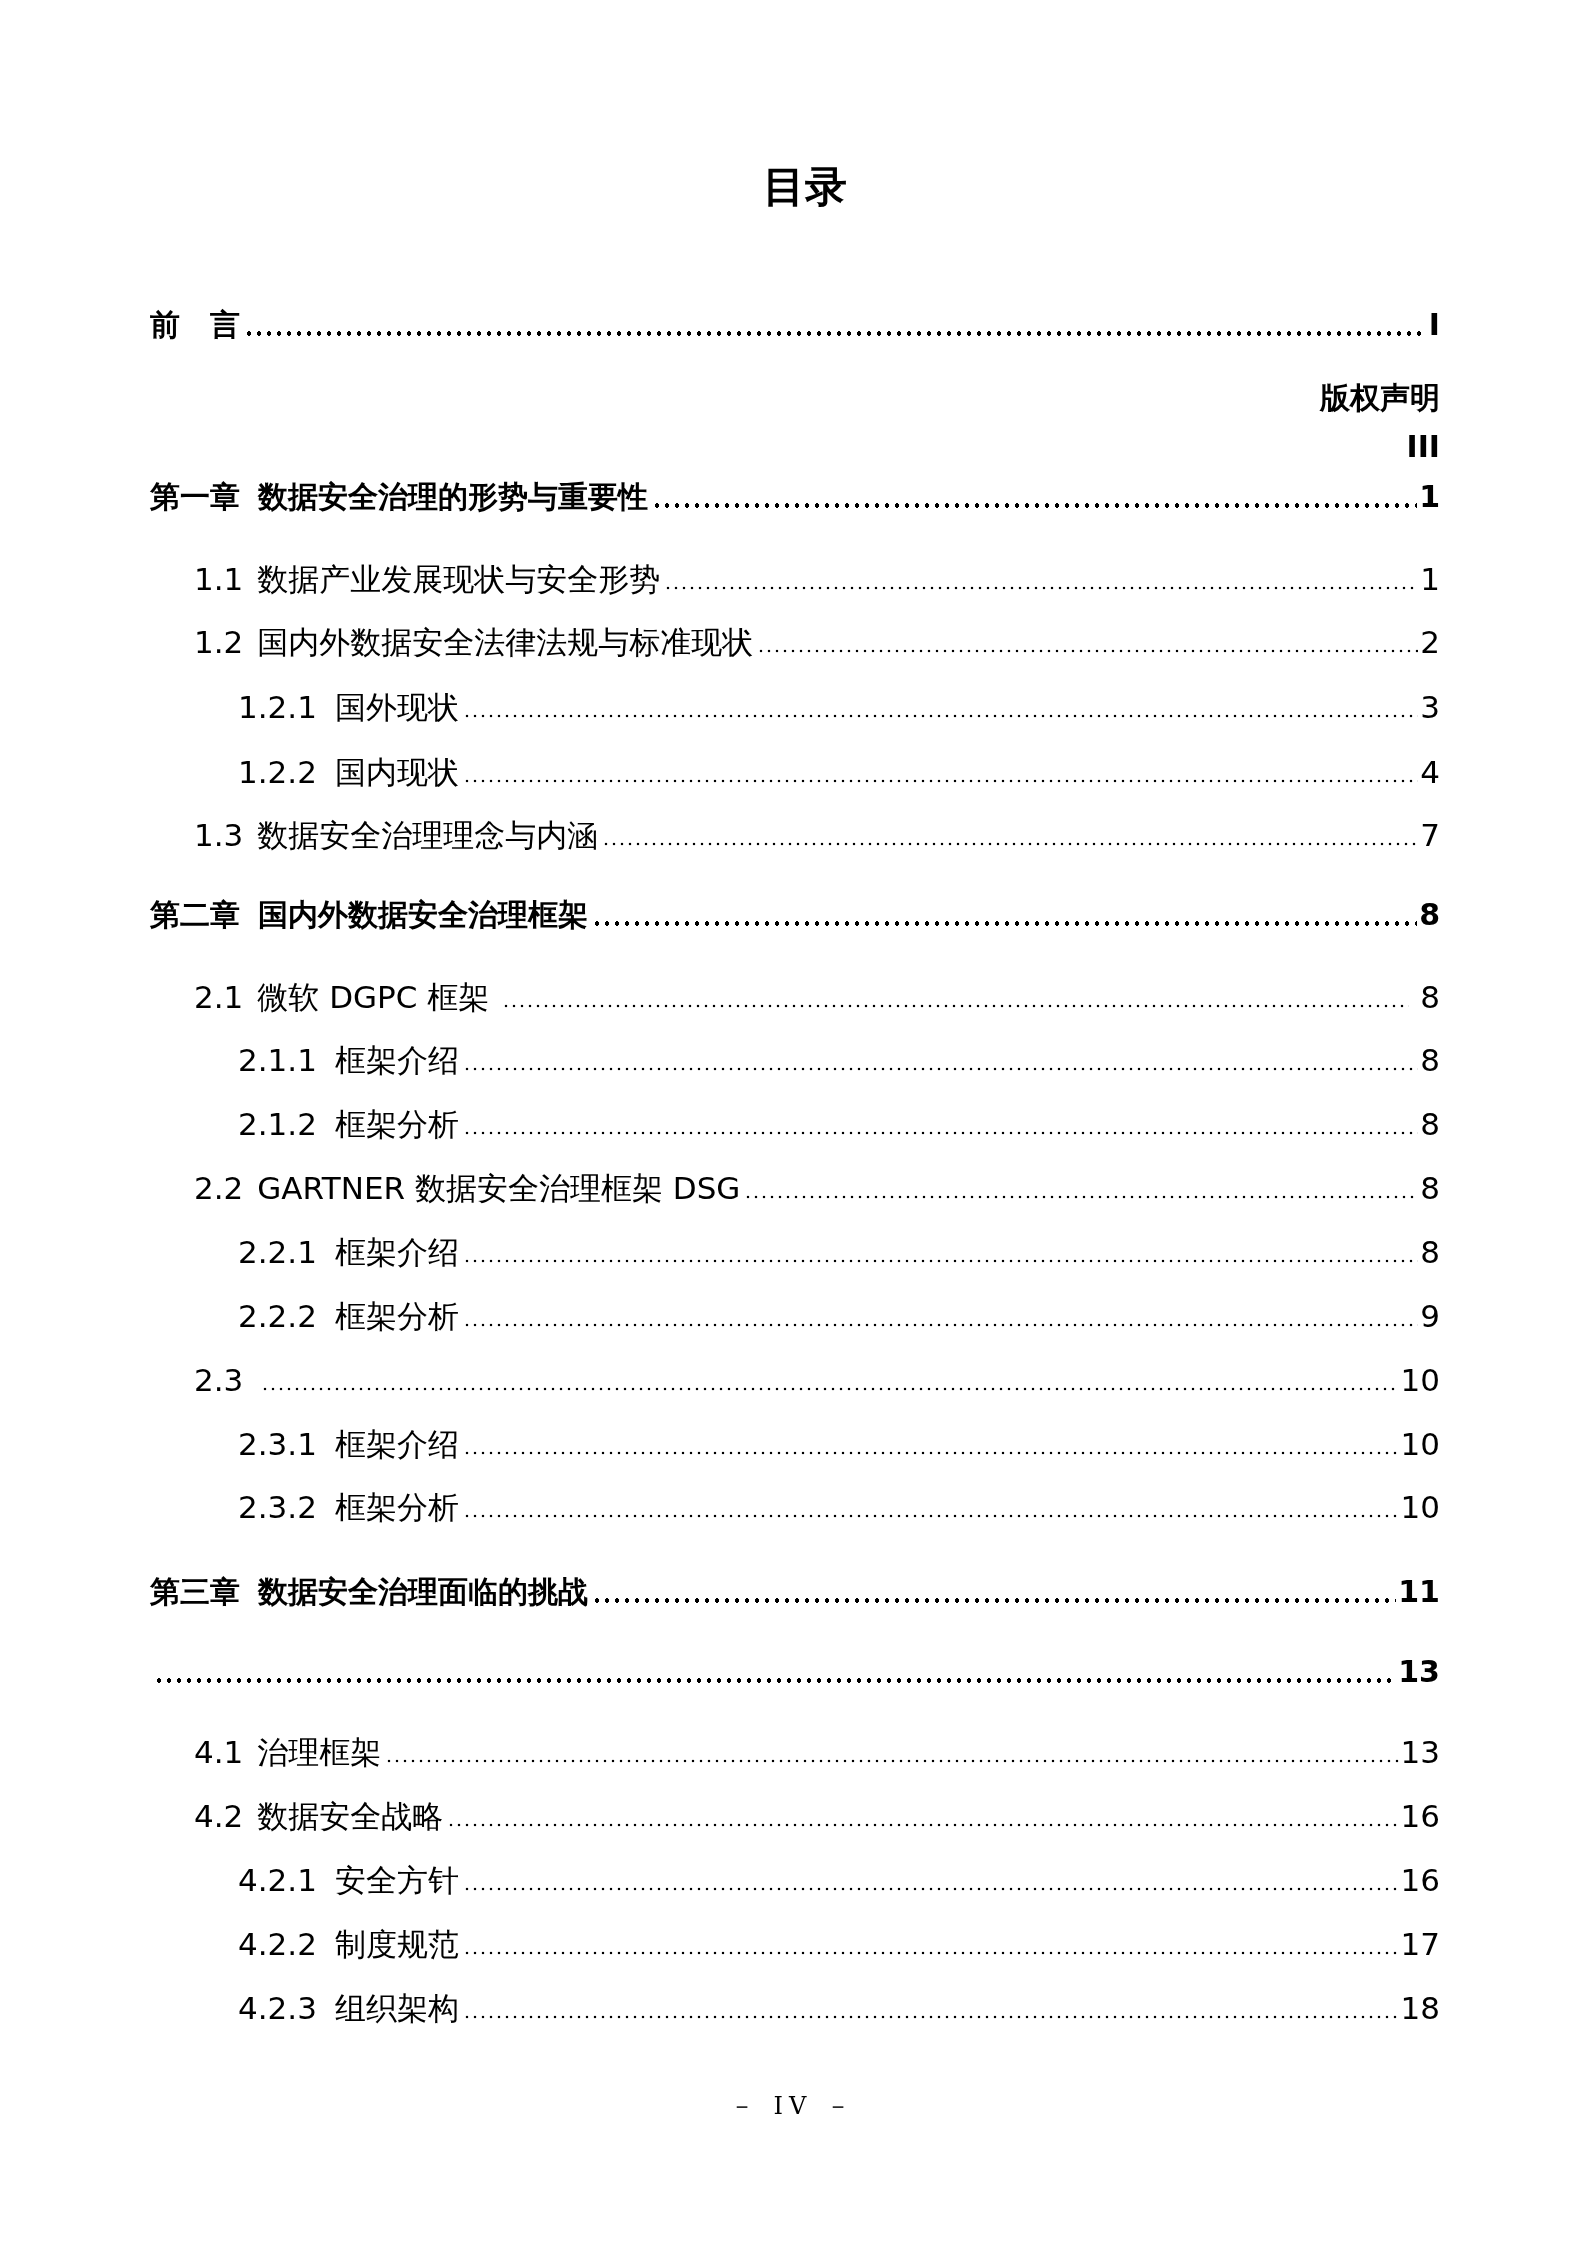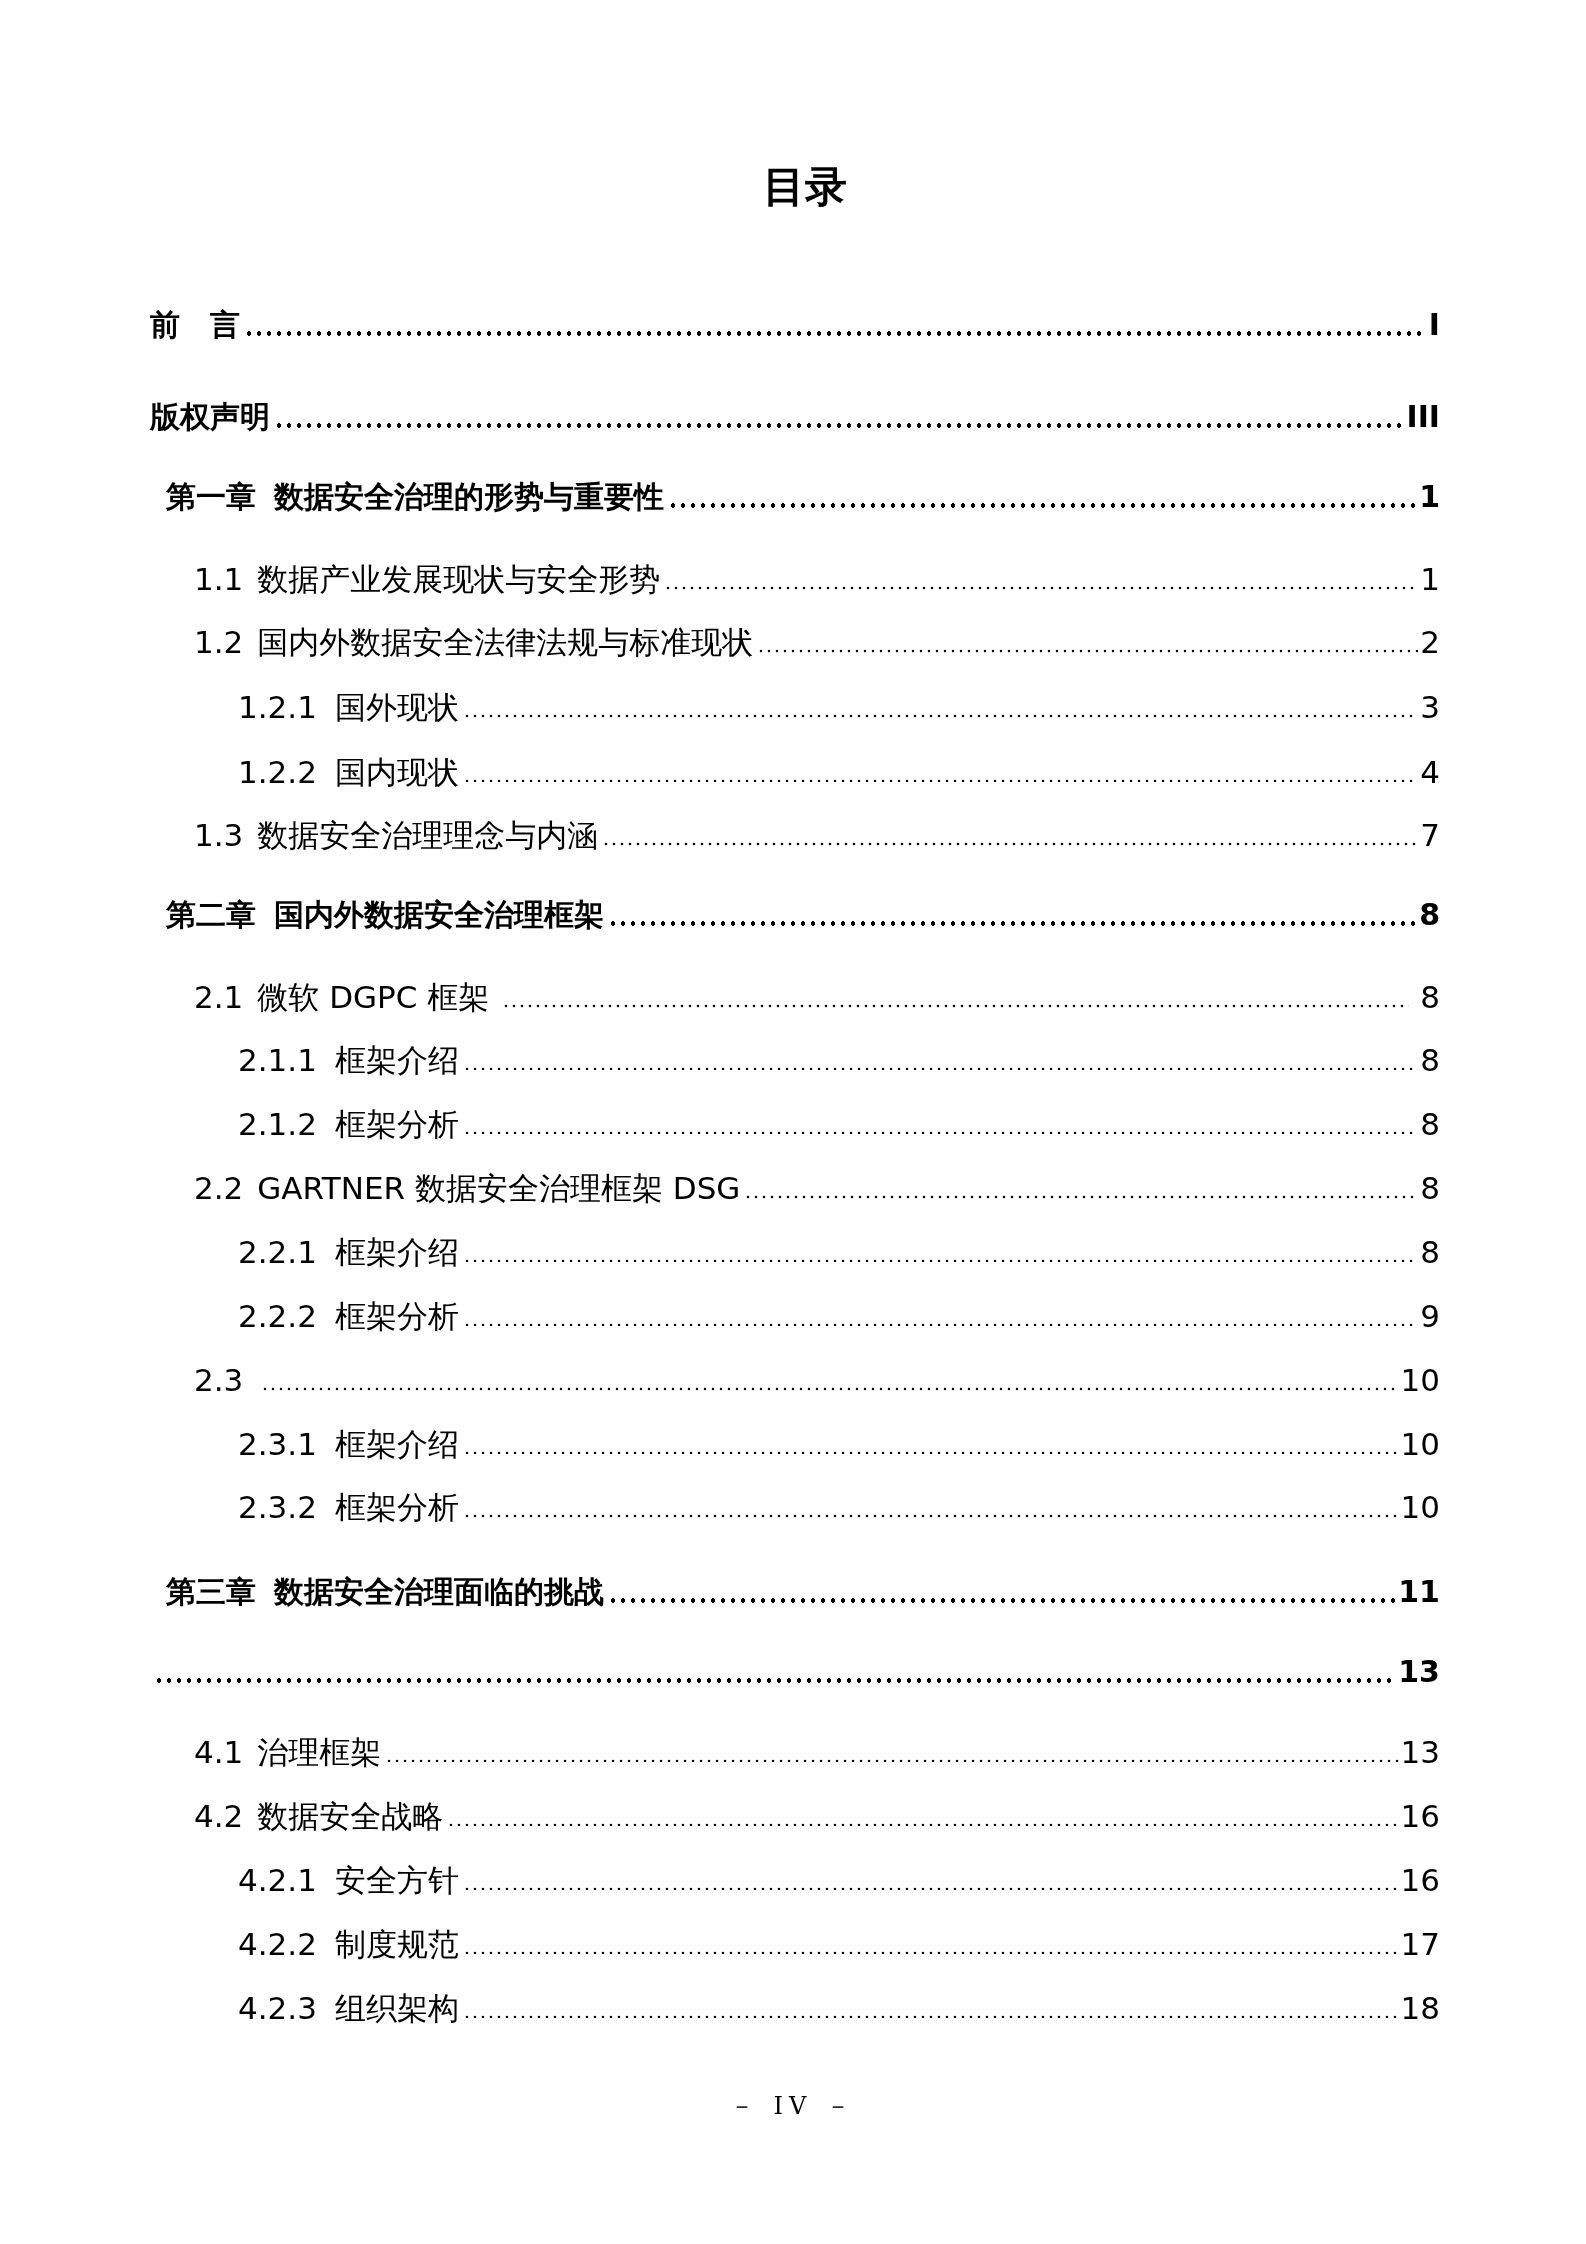--- a/index.html
+++ b/index.html
@@ -43,21 +43,21 @@
     font-size: 31px;
     line-height: 40px;
     white-space: nowrap;
   }
   .toc-entry.level-1 { left: 150px; font-weight: bold; font-size: 30px; }
   .toc-entry.level-2 { left: 194px; }
   .toc-entry.level-3 { left: 238px; }
   .toc-entry .label { flex: 0 0 auto; display: flex; align-items: flex-end; }
   .toc-entry .num { margin-right: 14px; }
   .toc-entry.level-3 .num { margin-right: 18px; }
-  .toc-entry.level-1 .num { margin-right: 18px; margin-left: 16px; }
+  .toc-entry.level-1 .num { margin-right: 18px; }
   .toc-entry .leader {
     flex: 1 1 auto;
     margin: 0 2px 9px 4px;
     height: 4px;
     background-image: radial-gradient(circle, #000 1.4px, transparent 1.6px);
     background-size: 8px 4px;
     background-repeat: repeat-x;
     background-position: left center;
   }
   .toc-entry.level-1 .leader {
@@ -83,21 +83,21 @@
 <div class="page-title"><span>目</span><span>录</span></div>
 
 <div class="toc" id="toc">
     <div class="toc-entry level-1" style="top: 301px;">
       <span class="label">
         <span class="title">前　言</span>
       </span>
       <span class="leader"></span>
       <span class="page">I</span>
     </div>
-    <div class="toc-entry level-1" style="top: 393px;">
+    <div class="toc-entry level-1" style="top: 378px; flex-direction: column;">
       <span class="label">
         <span class="title">版权声明</span>
       </span>
       <span class="leader"></span>
       <span class="page">III</span>
     </div>
     <div class="toc-entry level-1" style="top: 473px;">
       <span class="label">
         <span class="num">第一章</span>
         <span class="title">数据安全治理的形势与重要性</span>

